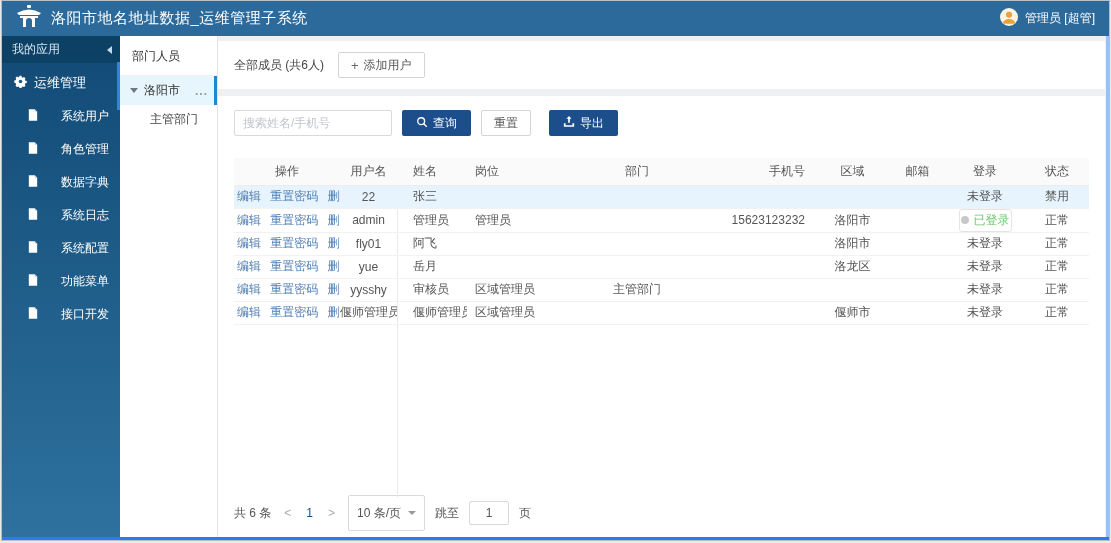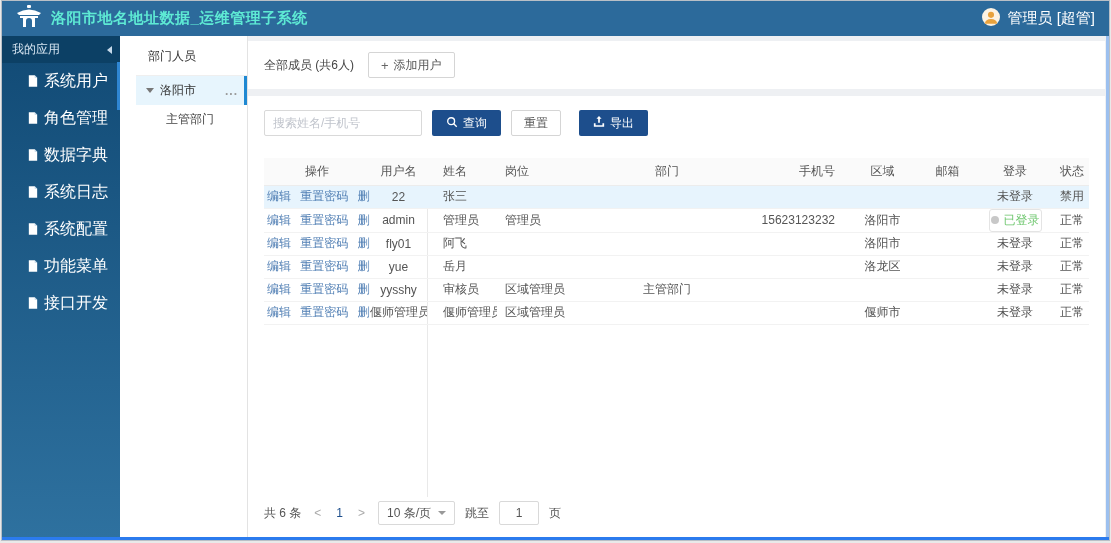--- a/index.html
+++ b/index.html
@@ -5,39 +5,39 @@
   * { margin:0; padding:0; box-sizing:border-box; }
   html,body { background:#e9e9e9; }
   body { font-family:"Liberation Sans","DejaVu Sans",sans-serif; }
   .app { width:1109px; height:541px; border:1px solid #b9bfc6; background:#eef0f3;
          display:flex; flex-direction:column; position:relative; overflow:hidden; margin:0 auto; }
 
   
   .topbar { height:35px; background:#2c6a9b; display:flex; align-items:center;
             justify-content:space-between; padding:0 14px; flex-shrink:0; }
   .brand { display:flex; align-items:center; gap:9px; }
-  .brand-title { color:#5eead4; font-size:15px; font-weight:bold; letter-spacing:.5px; }
-  .userbox { display:flex; align-items:center; gap:7px; color:#fff; font-size:15px; }
+  .brand-title { color:#ffffff; font-size:15px; font-weight:normal; letter-spacing:.5px; }
+  .userbox { display:flex; align-items:center; gap:7px; color:#fff; font-size:12px; }
 
   
   .frame-body { flex:1; display:flex; min-height:0; }
   .bottomline { height:3px; background:#2b7bee; flex-shrink:0; }
 
   
   .sidebar { width:118px; flex-shrink:0; background:linear-gradient(180deg,#114a75 0%,#2e719f 100%);
              position:relative; }
   .apps-bar { height:27px; background:#0c4065; display:flex; align-items:center;
               justify-content:space-between; padding:0 10px; font-size:12px; color:#d8e6f2; }
   .tri-left { width:0; height:0; border:4px solid transparent; border-right:5px solid #c6d9ea; margin-right:-2px; }
   .section-row { display:flex; align-items:center; gap:7px; padding:11px 12px 8px; font-size:13px; color:#fff; cursor:pointer; }
-  .menu-item { display:flex; align-items:center; gap:6px; padding:8px 10px 8px 26px; font-size:16px; color:#fff; cursor:pointer; }
+  .menu-item { display:flex; align-items:center; gap:23px; padding:8px 10px 8px 26px; font-size:12px; color:#fff; cursor:pointer; }
   .side-scroll { position:absolute; right:0; top:26px; width:3px; height:48px; background:#2f86d3; }
 
   
-  .dept-panel { width:128px; flex-shrink:0; background:#fff; border-right:1px solid #e3e3e3; font-size:12px;padding-left:16px; }
+  .dept-panel { width:98px; flex-shrink:0; background:#fff; border-right:1px solid #e3e3e3; font-size:12px; }
   .dept-header { padding:12px 12px 10px; color:#333; border-bottom:1px solid #efefef; }
   .tree-root { height:29px; display:flex; align-items:center; background:#e7f5fd;
                border-right:3px solid #1e88d2; padding:0 6px 0 10px; color:#333; cursor:pointer; }
   .tree-caret { width:0; height:0; border:4px solid transparent; border-top:5px solid #777; margin:3px 6px 0 0; }
   .tree-label { flex:1; }
   .tree-more { color:#9a9a9a; letter-spacing:1px; font-weight:bold; }
   .tree-child { height:29px; display:flex; align-items:center; padding-left:30px; color:#444; cursor:pointer; }
 
   
   .main { flex:1; min-width:0; display:flex; flex-direction:column; padding:5px 4px 0 0; position:relative; }
@@ -76,21 +76,21 @@
   .login-badge { display:none; align-items:center; gap:5px; border:1px solid #e4e4e4; border-radius:3px;
                  padding:2px 1px; background:#fff; color:#6fc76f; font-weight:normal; }
   .login-badge .dot { width:8px; height:8px; border-radius:50%; background:#c8c8c8; display:inline-block; }
   tr.badge-login .login-badge { display:inline-flex; }
 
   
   .pagination { flex-shrink:0; height:40px; display:flex; align-items:center; gap:10px;
                 font-size:12px; color:#555; padding-bottom:8px; }
   .pg-arrow { color:#aaa; cursor:pointer; padding:0 3px; font-size:12px; }
   .pg-num { color:#1d4e8c; cursor:pointer; padding:0 2px; }
-  .pg-select { height:24px; border:1px solid #d9d9d9; border-radius:2px; display:inline-flex;
+  .pg-select { height:36px; border:1px solid #d9d9d9; border-radius:2px; display:inline-flex;
                align-items:center; gap:7px; padding:0 8px; cursor:pointer; background:#fff; }
   .caret-down { width:0; height:0; border:4px solid transparent; border-top:4px solid #999; margin-top:4px; }
   .jump-input { width:40px; height:24px; border:1px solid #d9d9d9; border-radius:2px; text-align:center;
                 font-size:12px; color:#555; outline:none; font-family:inherit; }
 </style>
 </head>
 <body>
 
 <div class="app">
 
@@ -116,20 +116,29 @@
       <span>管理员 [超管]</span>
     </div>
   </div>
 
   <div class="frame-body">
 
     <div class="sidebar">
       <div class="apps-bar">
         <span>我的应用</span>
         <span class="tri-left"></span>
+      </div>
+      <div class="section-row">
+        <span>
+          <svg width="13" height="13" viewBox="0 0 16 16" fill="#fff">
+            <path d="M6.8 1h2.4l.4 1.7 1.2.7 1.6-.8 1.7 1.7-.8 1.6.7 1.2 1.7.4v2.4l-1.7.4-.7 1.2.8 1.6-1.7 1.7-1.6-.8-1.2.7-.4 1.7H6.8l-.4-1.7-1.2-.7-1.6.8-1.7-1.7.8-1.6-.7-1.2L.3 9.2V6.8L2 6.4l.7-1.2-.8-1.6 1.7-1.7 1.6.8 1.2-.7z"></path>
+            <circle cx="8" cy="8" r="2.2" fill="#1c5a88"></circle>
+          </svg>
+        </span>
+        <span>运维管理</span>
       </div>
       <div>
           <div class="menu-item">
     <span>
       <svg width="10" height="12" viewBox="0 0 12 14">
         <path d="M1 0 h7 l3 3 v11 H1 z" fill="#fff"></path>
         <path d="M8 0 l3 3 H8 z" fill="#bcd3e4"></path>
       </svg>
     </span>
     <span>系统用户</span>

